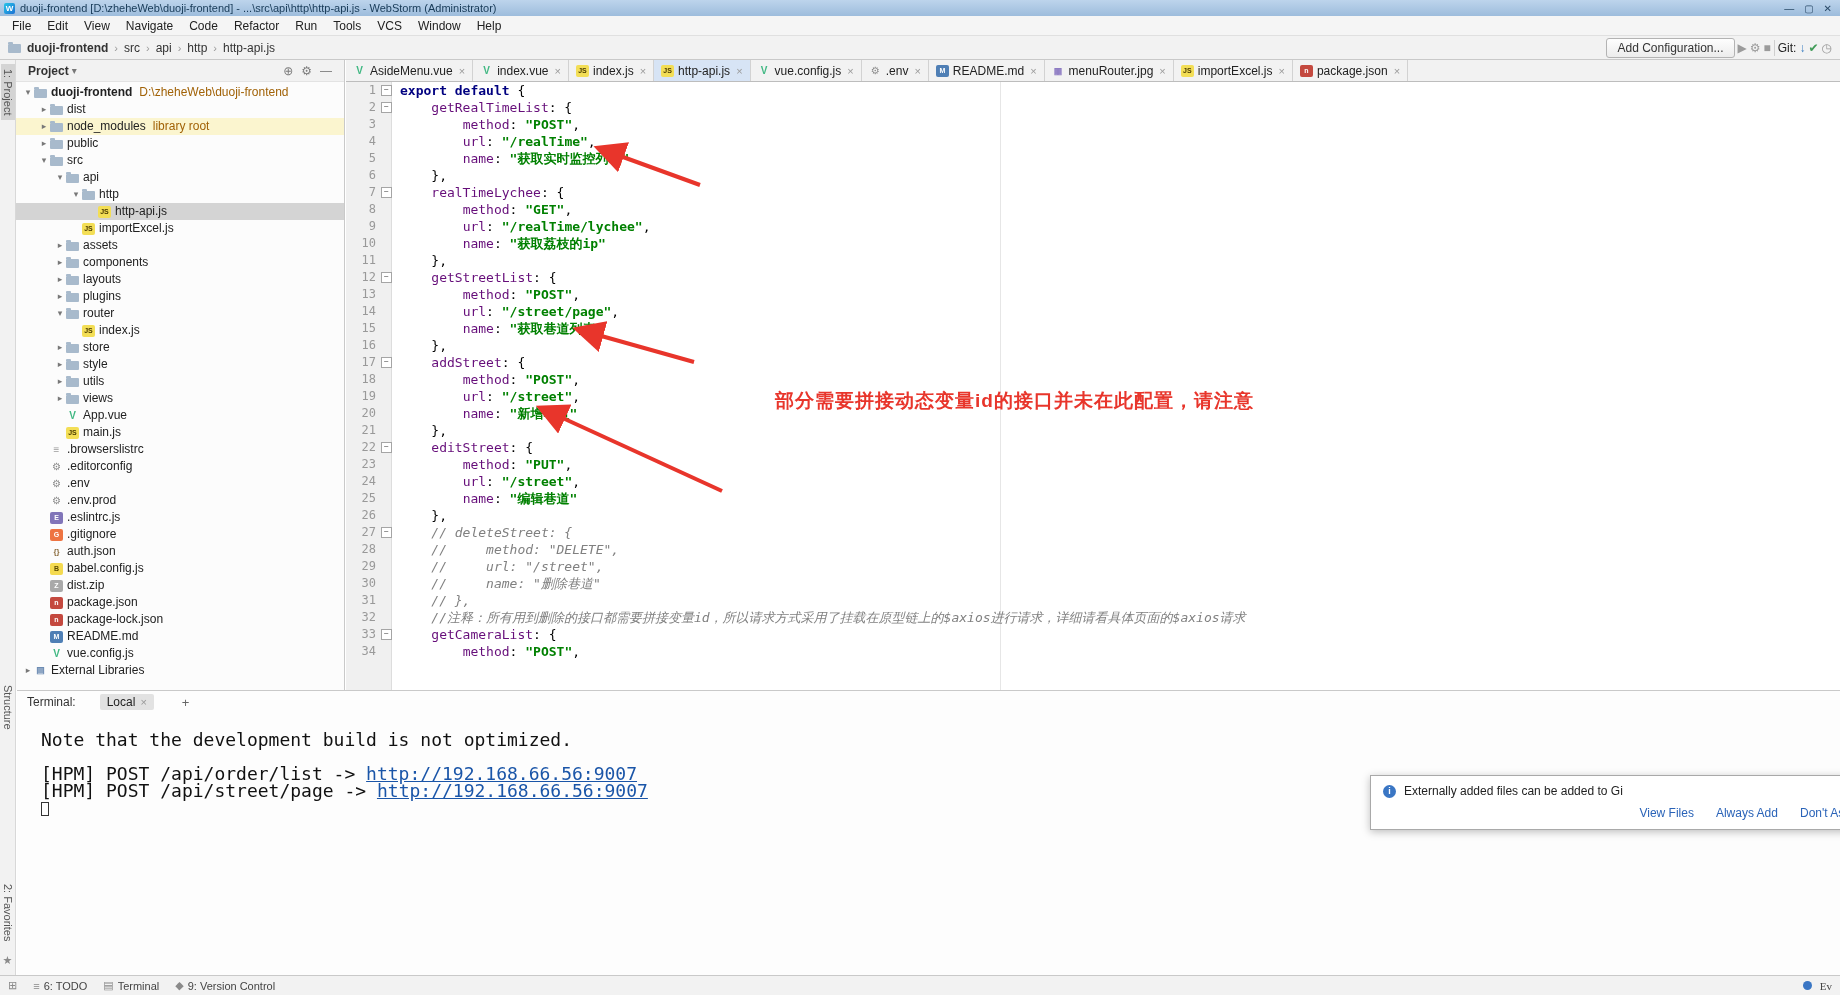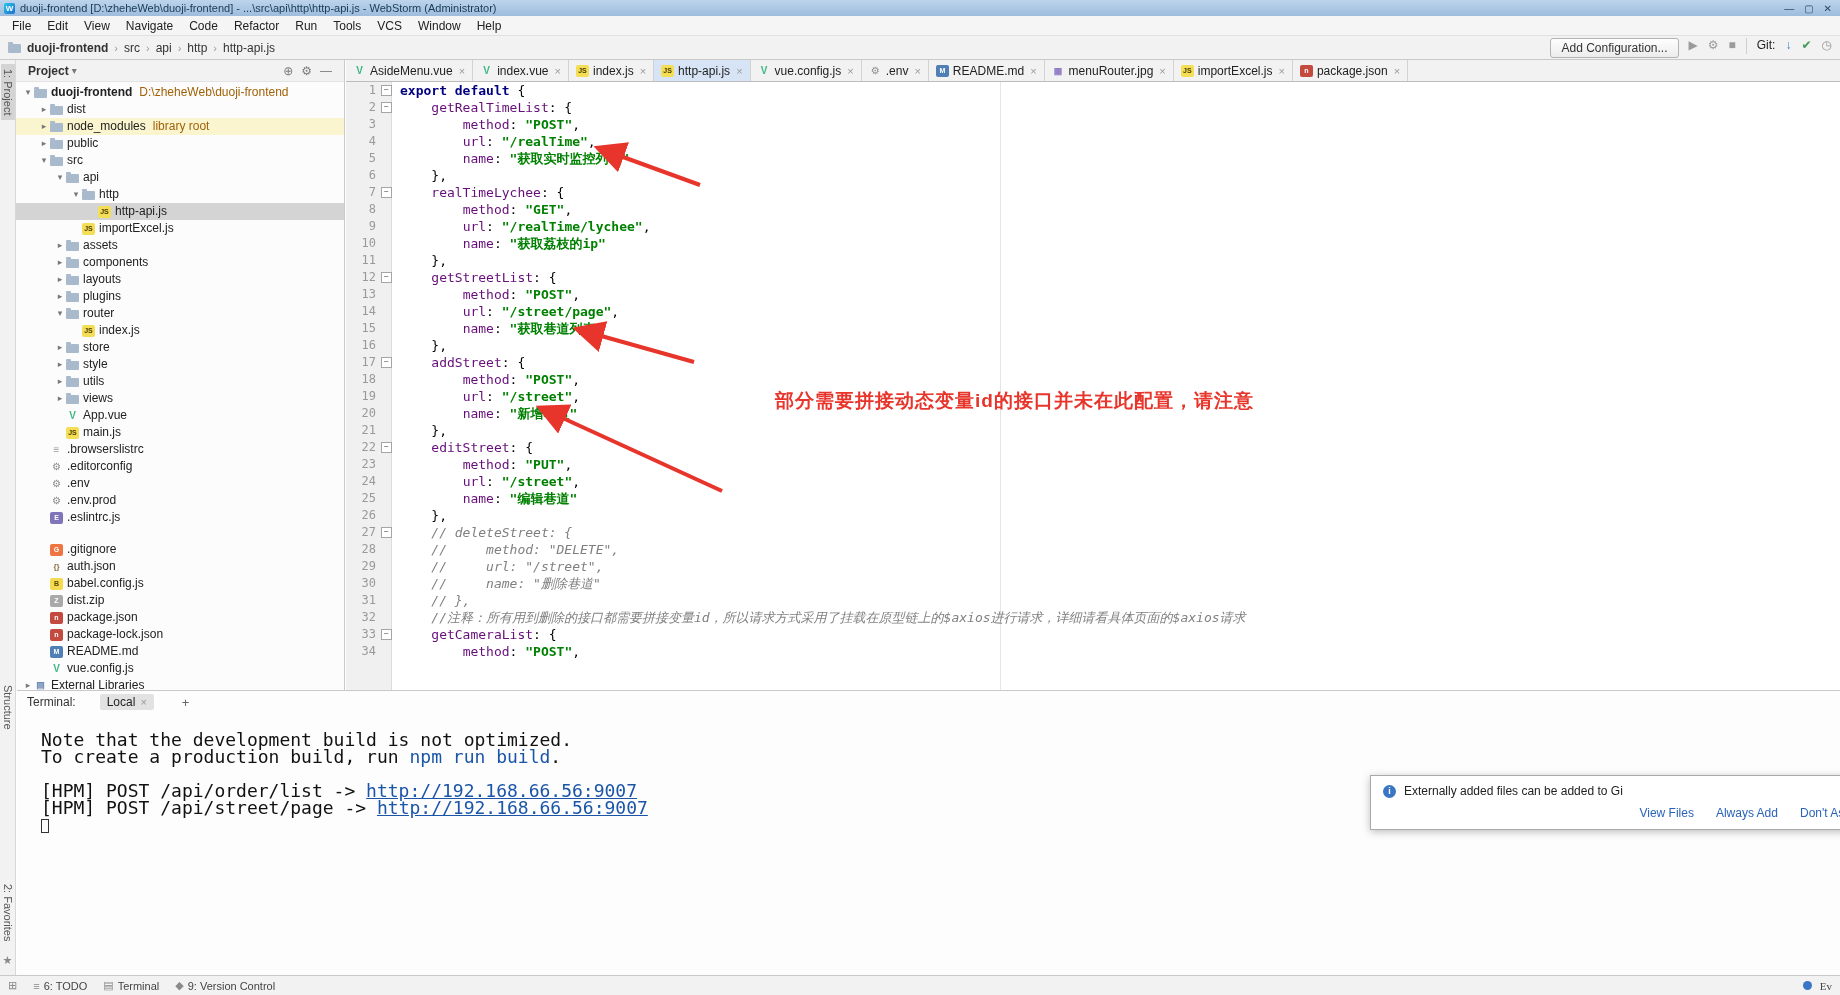--- a/index.html
+++ b/index.html
@@ -19,21 +19,21 @@
     border-bottom:1px solid #e0e0e0; display:flex; align-items:center; padding-left:4px; }
   .mi { padding:2px 8px; cursor:default; }
 
   
   .toolbar { position:absolute; top:36px; left:0; right:0; height:24px; background:#f2f2f2;
     border-bottom:1px solid #c9c9c9; display:flex; align-items:center; padding:0 8px; }
   .crumbs { display:flex; align-items:center; gap:3px; }
   .crumb { padding:1px 3px; color:#333; }
   .crumb.b { font-weight:bold; }
   .crumb-sep { color:#999; font-size:11px; }
-  .tb-right { margin-left:auto; display:flex; align-items:flex-start; gap:10px; }
+  .tb-right { margin-left:auto; display:flex; align-items:center; gap:3px; }
   .addcfg { border:1px solid #b3b3b3; background:linear-gradient(#fefefe,#ececec); border-radius:3px;
     padding:2px 10px; font-size:12px; color:#333; }
   .tb-ico { color:#9b9b9b; font-size:12px; }
   .tb-ico.blue { color:#3c7fc2; }
   .tb-ico.green { color:#3f9b57; }
   .tb-sep { width:1px; height:16px; background:#cfcfcf; }
 
   
   .stripe { position:absolute; top:60px; bottom:20px; left:0; width:16px; background:#f2f2f2;
     border-right:1px solid #d8d8d8; display:flex; flex-direction:column; align-items:center; padding:4px 0; }
@@ -335,21 +335,21 @@
       <div class="trow" style="padding-left: 22px;">
         <span class="arrow"></span>
         <span class="fico i-cfg">⚙</span>
         <span class="tlabel">.env.prod</span>
       </div>
       <div class="trow" style="padding-left: 22px;">
         <span class="arrow"></span>
         <span class="fico i-eslint">E</span>
         <span class="tlabel">.eslintrc.js</span>
       </div>
-      <div class="trow" style="padding-left: 22px; margin-top: 15px;">
+      <div class="trow" style="padding-left: 22px;">
         <span class="arrow"></span>
         <span class="fico i-git">G</span>
         <span class="tlabel">.gitignore</span>
       </div>
       <div class="trow" style="padding-left: 22px;">
         <span class="arrow"></span>
         <span class="fico i-json">{}</span>
         <span class="tlabel">auth.json</span>
       </div>
       <div class="trow" style="padding-left: 22px;">
@@ -501,21 +501,20 @@
   <div class="term-head">
     <span class="term-label">Terminal:</span>
     <span class="term-tab">
       <span>Local</span>
       <span class="x">×</span>
     </span>
     <span class="term-plus">+</span>
   </div>
   <div class="term-body" id="term-lines">
       <div class="tline"><span class="tt-p">Note that the development build is not optimized.</span></div>
-      <div class="tline"><span class="tt-p">To create a production build, run </span><span class="tt-cmd">npm run build</span><span class="tt-p">.</span></div>
       <div class="tline">&nbsp;</div>
       <div class="tline"><span class="tt-p">[HPM] POST /api/order/list -&gt; </span><span class="tt-link">http://192.168.66.56:9007</span></div>
       <div class="tline"><span class="tt-p">[HPM] POST /api/street/page -&gt; </span><span class="tt-link">http://192.168.66.56:9007</span></div>
       <div class="tline"><span class="t-cursor"></span></div>
     </div>
 </div>
 
 <div class="notif">
   <div class="notif-row1">
     <span class="info-ico">i</span>

